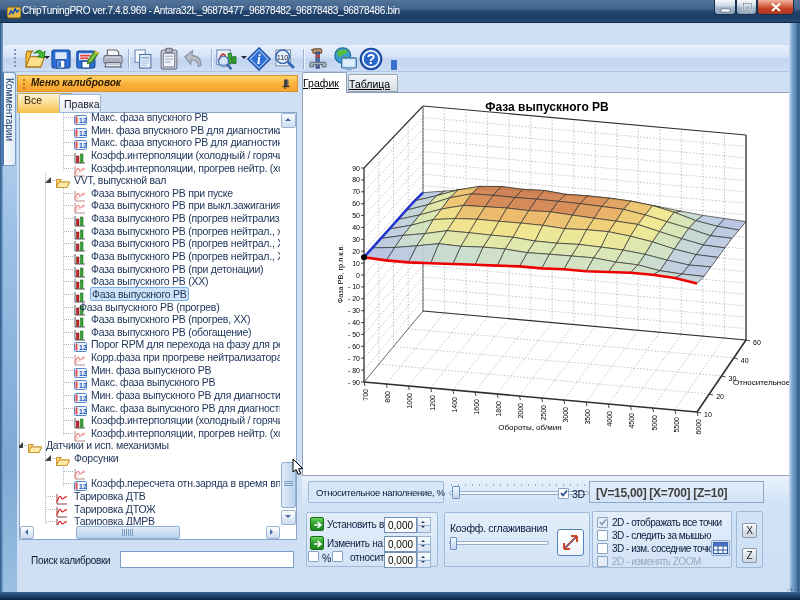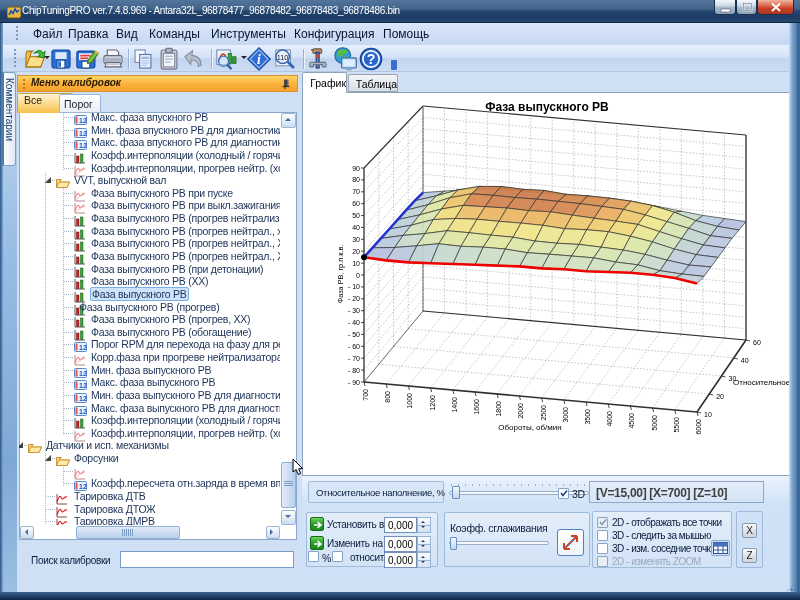--- a/index.html
+++ b/index.html
@@ -28,21 +28,21 @@
 .tt.sel { background:#cfe3fa; border:1px solid #7ab0e8; border-radius:2px; margin:-1px; padding:0 1px; }
 .ti { position:absolute; }
 .tl { position:absolute; border-top:1px dotted #a8b8cc; }
 .exp { position:absolute; width:0; height:0; border:3.3px solid transparent; border-right-color:#404040; border-bottom-color:#404040; }
 .sbtn { position:absolute; background:linear-gradient(180deg,#fdfeff,#ccdcf0); border:1px solid #9ab4d4; border-radius:2px; z-index:3;}
 .sth { position:absolute; background:linear-gradient(90deg,#e2ecf8,#b9d0ec); border:1px solid #8fb0d8; border-radius:2px; z-index:3;}
 .arr { position:absolute; width:0; height:0; border:3px solid transparent; z-index:4;}
 #status { position:absolute; left:0; top:575px; width:800px; height:17px;
   background:linear-gradient(180deg,#f2f8fe 0%,#d8e8f8 40%,#bcd4ec 100%); border-top:1px solid #8fa8c8; font-size:11px; color:#09142a; }
 .ssep { position:absolute; top:1px; height:15px; width:1px; background:#9db6d4; box-shadow:1px 0 0 #f0f6fc; }
-.rtab { position:absolute; font-size:10.5px; text-align:right; }
+.rtab { position:absolute; font-size:10.5px; text-align:left;text-decoration:underline; }
 #chartbox { position:absolute; left:302px; top:92px; width:488px; height:384px; background:#ffffff; border:1px solid #8ea0b8; }
 #bpan { position:absolute; left:302px; top:476px; width:488px; height:99px; background:linear-gradient(180deg,#eaf2fc,#cfe2f6 30%,#cde0f5); }
 .gbox { position:absolute; border:1px solid #a0bada; border-radius:2px; background:linear-gradient(180deg,#e4eefa,#d2e3f6); }
 .lbl { position:absolute; font-size:10.5px; color:#0a1c3c; white-space:nowrap; letter-spacing:-0.3px; }
 .spin { position:absolute; width:33px; height:16px; background:#fff; border:1px solid #7090b8; font-size:10px; color:#000; padding:2px 3px; }
 .spbtn { position:absolute; width:14px; height:16px; background:linear-gradient(180deg,#f8fbff,#d4e2f2); border:1px solid #9ab4d4; }
 .chk { position:absolute; width:11px; height:11px; background:#fdfeff; border:1px solid #8aa4c4; border-radius:1px; }
 .gbtn { position:absolute; width:14px; height:14px; border-radius:2px; border:1px solid #1a6a1a; background:linear-gradient(180deg,#6cd45c,#2a9a2a 50%,#1e8a1e); color:#fff; }
 .track { position:absolute; height:4px; background:#f4f8fc; border:1px solid #98aec8; border-radius:2px; }
 .thumb { position:absolute; width:8px; height:13px; background:linear-gradient(180deg,#f2f8fe,#c2d6ee); border:1px solid #6a90c0; border-radius:1px; }
@@ -63,30 +63,20 @@
           <rect x="6" y="9" width="9" height="3" fill="#fff" stroke="#445" stroke-width="0.5"></rect>
         </svg></div>
 <div class="wbtn" style="left:736px;width:21px"><svg width="21" height="15">
           <rect x="6.5" y="3.5" width="8" height="7" fill="none" stroke="#fff" stroke-width="1.6"></rect>
           <rect x="6.5" y="3.5" width="8" height="7" fill="none" stroke="#445" stroke-width="0.5"></rect>
         </svg></div>
 <div class="wbtn" style="left:757px;width:37px;background:linear-gradient(180deg,#f0b4a4 0%,#dd7357 35%,#c44227 60%,#ad341f 100%)"><svg width="37" height="15">
           <path d="M14 3.5 L22 11 M22 3.5 L14 11" stroke="#fff" stroke-width="2"></path>
         </svg></div>
 </div>
-<div id="menu">
-<div class="grip" style="left:13px;top:3px;height:16px"></div>
-<span style="left:30px">Файл</span>
-<span style="left:65px">Правка</span>
-<span style="left:113px">Вид</span>
-<span style="left:146px">Команды</span>
-<span style="left:208px">Инструменты</span>
-<span style="left:291px">Конфигурация</span>
-<span style="left:380px">Помощь</span>
-</div>
 <div id="tbar"></div>
 <div class="grip" style="left:14px;top:49px;height:20px"></div>
 
 <div class="tbi" style="left:24px"><svg width="22" height="22" viewBox="0 0 22 22">
         <path d="M3 7 L3 18 L16 18 L19 9 L7 9 L7 6 L9 4 L4 4 Z" fill="#f5c244" stroke="#a87818" stroke-width="1"></path>
         <path d="M3 18 L6.5 9 L19.5 9 L16 18 Z" fill="#ffe08a" stroke="#a87818" stroke-width="1"></path>
         <path d="M10 6 C14 2 17 3 18 6 L20 4 L19 10 L13 9 L15.5 7.5 C14.5 5 12.5 5 10 6 Z" fill="#44bb33" stroke="#1a7a12" stroke-width="0.8"></path>
       </svg></div>
 <div class="caret" style="left:44px;top:56px"></div>
 <div class="tbi" style="left:50px"><svg width="22" height="22" viewBox="0 0 22 22">
@@ -181,21 +171,21 @@
       <b>Меню калибровок</b>
       <div class="grip" style="left:5px;top:3px;height:11px;background-image:radial-gradient(circle at 1.2px 1.2px,#c07818 1px,rgba(0,0,0,0) 1.1px)"></div>
       <svg width="9" height="11" viewBox="0 0 9 11" style="position:absolute;left:264px;top:3px">
         <path d="M3 7 L3 10" stroke="#333" stroke-width="1.2" fill="none"></path>
         <rect x="2" y="0.5" width="3" height="7" fill="#444"></rect>
         <rect x="5" y="0.5" width="1.5" height="7" fill="#666"></rect>
         <path d="M0.5 7.5 L7.5 7.5" stroke="#333" stroke-width="1.2"></path>
       </svg>
     </div>
 <div class="tab1" style="left:17px;top:93px;width:56px;height:20px;background:linear-gradient(180deg,#fdf4d4,#fbd98a 55%,#f8c04a);border:1px solid #caa24e;border-bottom:none;border-radius:2px 2px 0 0;color:#33210a;padding:0 0 0 6px;font-size:10.5px">Все</div>
-<div class="tab1" style="left:59px;top:94px;width:42px;height:19px;background:linear-gradient(180deg,#ffffff,#e8eef6);border:1px solid #9ab6dc;border-radius:2px 2px 0 0;color:#223;padding:3px 0 0 4px;font-size:10.5px">Порог</div>
+<div class="tab1" style="left:59px;top:94px;width:42px;height:19px;background:linear-gradient(180deg,#ffffff,#e8eef6);border:1px solid #9ab6dc;border-radius:2px 2px 0 0;color:#223;padding:3px 0 0 4px;font-size:10.5px">Правка</div>
 <div id="tree"></div>
 <div id="trows">
 <div style="position:absolute;left:26px;top:60.7px;height:351.0px;border-left:1px dotted #a8b8cc"></div>
 <div style="position:absolute;left:44px;top:-2.5px;height:60.5px;border-left:1px dotted #a8b8cc"></div>
 <div style="position:absolute;left:44px;top:73.3px;height:250.0px;border-left:1px dotted #a8b8cc"></div>
 <div style="position:absolute;left:44px;top:351.1px;height:22.6px;border-left:1px dotted #a8b8cc"></div>
 <div class="tl" style="left:45px;top:5.0px;width:9px"></div>
       <div class="ti" style="left:55px;top:0.0px"><svg width="13" height="12" viewBox="0 0 13 12">
           <rect x="0.5" y="1.5" width="12" height="9" rx="1" fill="#eef4fc" stroke="#5588cc"></rect>
           <rect x="1.5" y="2.5" width="2" height="7" fill="#e05050"></rect>

